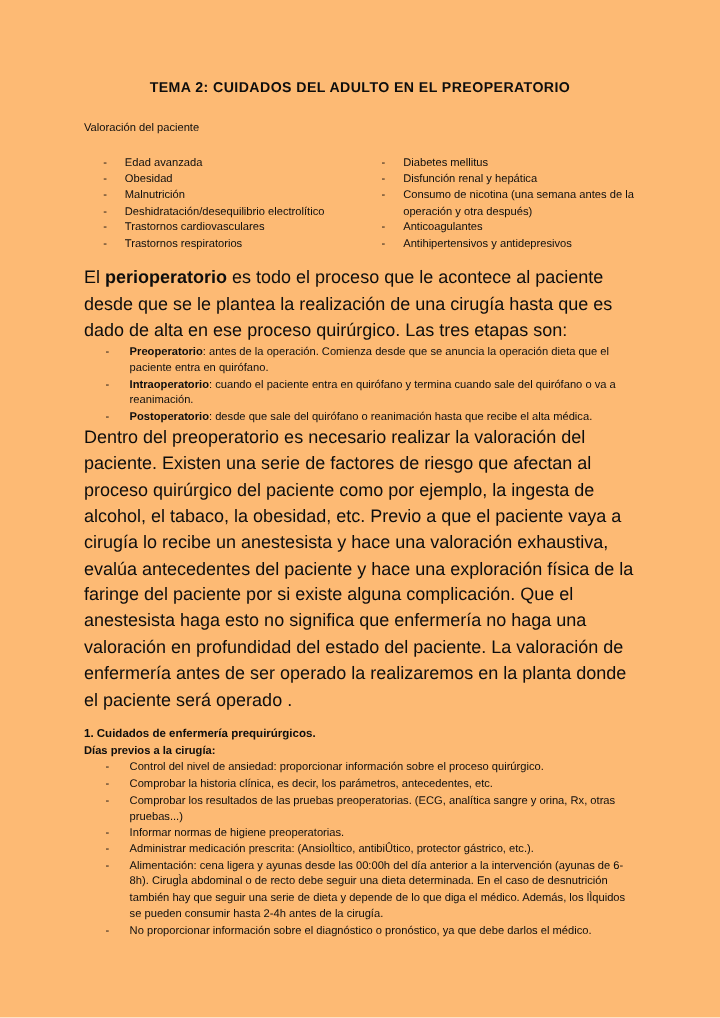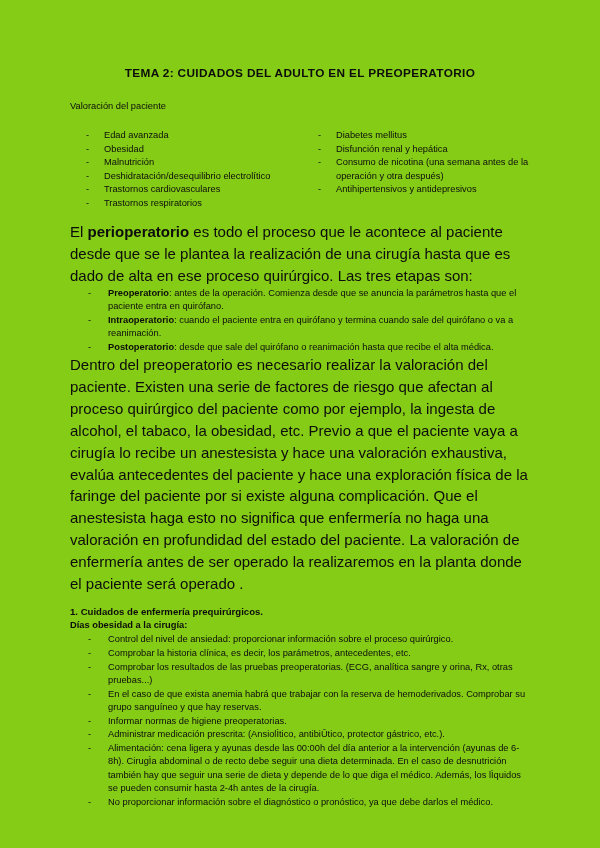--- a/index.html
+++ b/index.html
@@ -12,21 +12,21 @@
     width: 600px;
     height: 848px;
     font-family: "Liberation Sans", sans-serif;
     color: #0d0d0d;
     -webkit-font-smoothing: antialiased;
   }
   .page {
     position: relative;
     width: 600px;
     height: 848px;
-    background: #84cc16;
+    background: #fdba74;
     box-sizing: border-box;
     padding: 66px 70px 0 70px;
   }
   .doc-title {
     font-size: 11.8px;
     font-weight: bold;
     letter-spacing: 0.35px;
     text-align: center;
     margin: 0 0 20px 0;
     line-height: 1.2;
@@ -124,43 +124,43 @@
         <li>Deshidratación/desequilibrio electrolítico</li>
         <li>Trastornos cardiovasculares</li>
         <li>Trastornos respiratorios</li>
       </ul>
     </div>
     <div class="col right">
       <ul class="dash col-list">
         <li>Diabetes mellitus</li>
         <li>Disfunción renal y hepática</li>
         <li>Consumo de nicotina (una semana antes de la operación y otra después)</li>
+        <li>Anticoagulantes</li>
         <li>Antihipertensivos y antidepresivos</li>
       </ul>
     </div>
   </div>
 
   <p class="para tight"><span>El </span><b>perioperatorio</b><span> es todo el proceso que le acontece al paciente desde que se le plantea la realización de una cirugía hasta que es dado de alta en ese proceso quirúrgico. Las tres etapas son:</span></p>
 
   <ul class="dash wide block">
-    <li><b>Preoperatorio</b><span>: antes de la operación. Comienza desde que se anuncia la parámetros hasta que el paciente entra en quirófano.</span></li>
+    <li><b>Preoperatorio</b><span>: antes de la operación. Comienza desde que se anuncia la operación dieta que el paciente entra en quirófano.</span></li>
     <li><b>Intraoperatorio</b><span>: cuando el paciente entra en quirófano y termina cuando sale del quirófano o va a reanimación.</span></li>
     <li><b>Postoperatorio</b><span>: desde que sale del quirófano o reanimación hasta que recibe el alta médica.</span></li>
   </ul>
 
   <p class="para">Dentro del preoperatorio es necesario realizar la valoración del paciente. Existen una serie de factores de riesgo que afectan al proceso quirúrgico del paciente como por ejemplo, la ingesta de alcohol, el tabaco, la obesidad, etc. Previo a que el paciente vaya a cirugía lo recibe un anestesista y hace una valoración exhaustiva, evalúa antecedentes del paciente y hace una exploración física de la faringe del paciente por si existe alguna complicación. Que el anestesista haga esto no significa que enfermería no haga una valoración en profundidad del estado del paciente. La valoración de enfermería antes de ser operado la realizaremos en la planta donde el paciente será operado .</p>
 
   <div class="num-head">1. Cuidados de enfermería prequirúrgicos.</div>
 
-  <div class="section-head bold"><span class="u">Días obesidad a la cirugía</span><span>:</span></div>
+  <div class="section-head bold"><span class="u">Días previos a la cirugía</span><span>:</span></div>
 
   <ul class="dash wide">
     <li>Control del nivel de ansiedad: proporcionar información sobre el proceso quirúrgico.</li>
     <li>Comprobar la historia clínica, es decir, los parámetros, antecedentes, etc.</li>
     <li>Comprobar los resultados de las pruebas preoperatorias. (ECG, analítica sangre y orina, Rx, otras pruebas...)</li>
-    <li>En el caso de que exista anemia habrá que trabajar con la reserva de hemoderivados. Comprobar su grupo sanguíneo y que hay reservas.</li>
     <li>Informar normas de higiene preoperatorias.</li>
     <li>Administrar medicación prescrita: (AnsiolÌtico, antibiÛtico, protector gástrico, etc.).</li>
     <li>Alimentación: cena ligera y ayunas desde las 00:00h del día anterior a la intervención (ayunas de 6-8h). CirugÌa abdominal o de recto debe seguir una dieta determinada. En el caso de desnutrición también hay que seguir una serie de dieta y depende de lo que diga el médico. Además, los lÌquidos se pueden consumir hasta 2-4h antes de la cirugía.</li>
     <li>No proporcionar información sobre el diagnóstico o pronóstico, ya que debe darlos el médico.</li>
   </ul>
 
 </div>
 
 </body></html>

